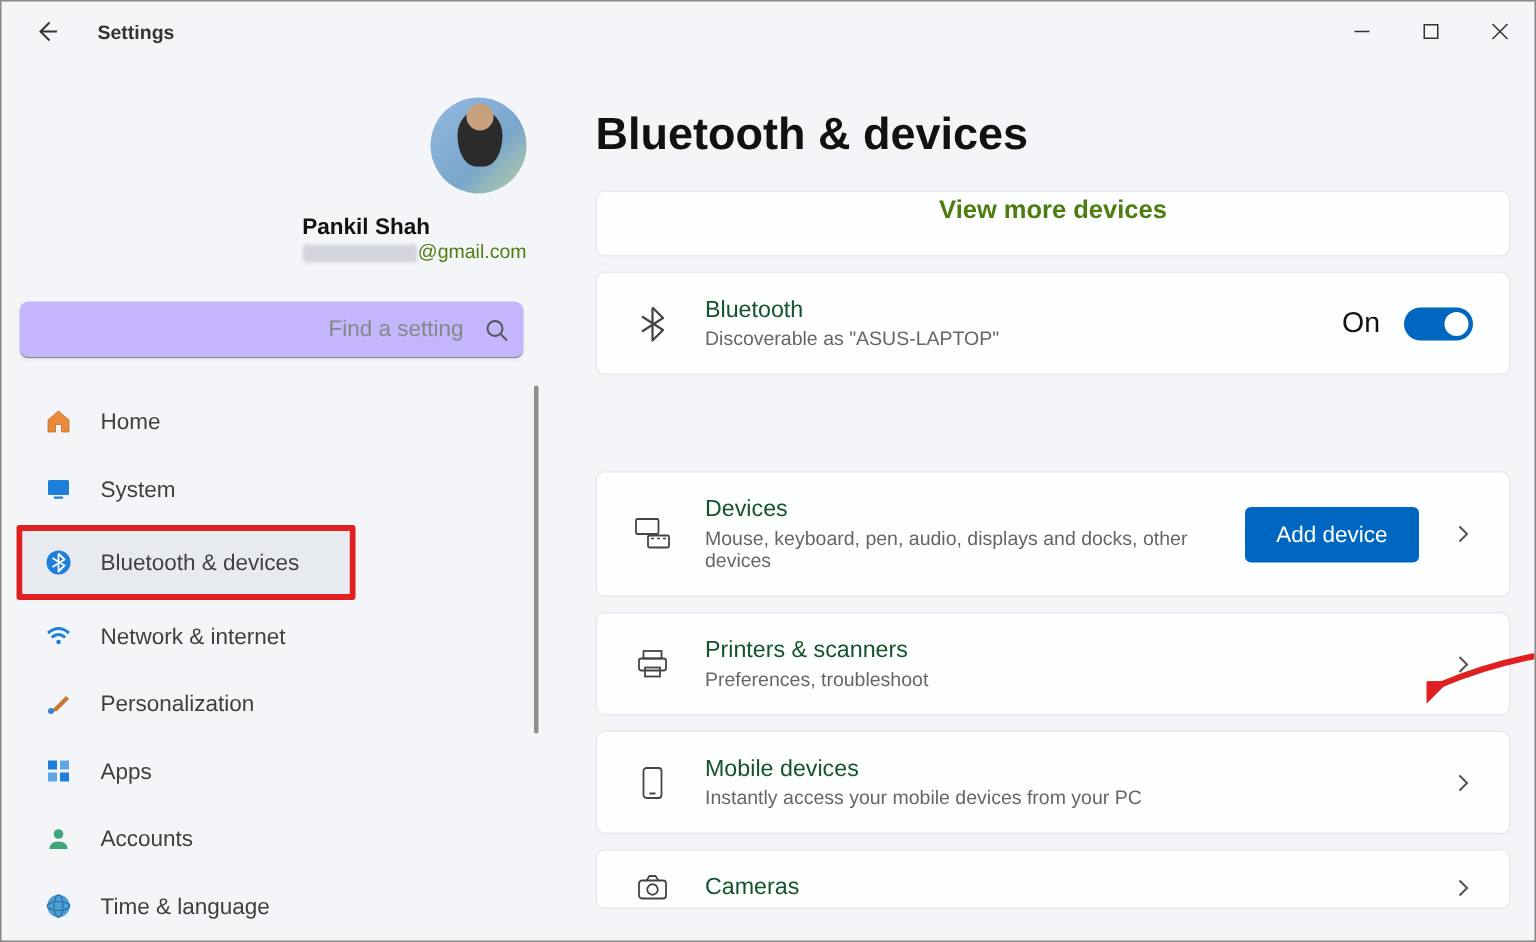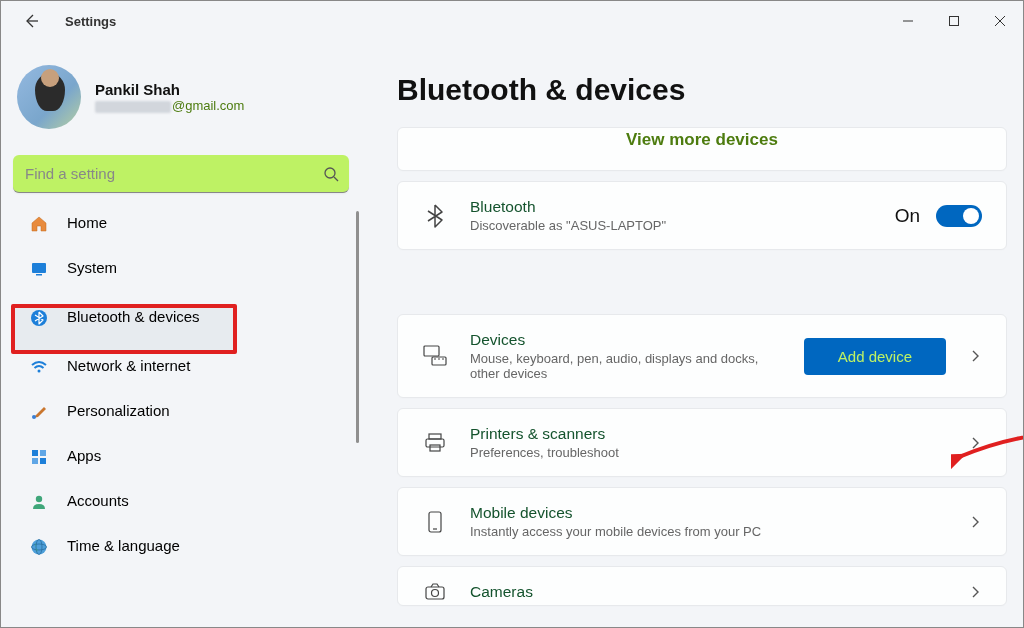--- a/index.html
+++ b/index.html
@@ -9,36 +9,36 @@
     .titlebar-left { display: flex; align-items: center; gap: 18px; }
     .back-btn { background: none; border: none; font-size: 16px; color: #333; cursor: pointer; padding: 4px 8px; }
     .app-title { font-size: 13px; color: #333; font-weight: 600; }
     .titlebar-right { display: flex; }
     .titlebar-btn { width: 46px; height: 32px; background: none; border: none; display: flex; align-items: center; justify-content: center; cursor: pointer; color: #333; }
 
     .layout { display: flex; height: calc(100% - 40px); }
 
     
     .sidebar { width: 360px; padding: 16px 4px 0 8px; display: flex; flex-direction: column; }
-    .profile { display: flex; align-items: center; gap: 14px; padding: 8px 6px 8px 8px; margin-bottom: 18px; }
+    .profile { display: flex; align-items: flex-end; gap: 14px; padding: 8px 6px 8px 8px; margin-bottom: 18px; flex-direction: column; }
     .avatar { width: 64px; height: 64px; border-radius: 50%; overflow: hidden; background: linear-gradient(135deg,#94b9e0 0%, #7aa6cc 60%, #b7d0a1 100%); position:relative; }
     .avatar-inner { position:absolute; left: 18px; top: 8px; width: 30px; height: 38px; background: #2b2b2b; border-radius: 50% 50% 40% 40% / 45% 45% 55% 55%; }
     .avatar-head { position:absolute; left: 24px; top: 4px; width: 18px; height: 18px; background: #c7a07d; border-radius:50%; }
     .profile-name { font-weight: 600; font-size: 15px; color: #111; }
     .profile-email { font-size: 13px; color: #4d7c0f; }
     .email-blur { display:inline-block; width: 76px; height: 12px; background: #d2d6dc; filter: blur(1px); border-radius:2px; vertical-align:middle; margin-right:1px; }
 
     .search { margin: 0 8px 18px 4px; position: relative; }
-    .search input { width: 100%; height: 38px; padding: 0 40px 0 12px; border: none; border-bottom: 1px solid #888; border-radius: 6px; background: #bef264; font-size: 15px; color: #333; outline:none; box-shadow: 0 1px 2px rgba(0,0,0,0.05); }
+    .search input { width: 100%; height: 38px; padding: 0 40px 0 12px; border: none; border-bottom: 1px solid #888; border-radius: 6px; background: #c4b5fd; font-size: 15px; color: #333; outline:none; box-shadow: 0 1px 2px rgba(0,0,0,0.05); text-align: right; }
     .search input::placeholder { color: #888; }
     .search-icon-wrap { position: absolute; right: 10px; top: 50%; transform: translateY(-50%); color: #555; }
 
     .nav { position: relative; }
     .nav-scroll-track { position:absolute; right: -2px; top: 0; width: 3px; height: 232px; background: #8f8f8f; border-radius:3px; }
-    .nav-item { display: flex; gap: 18px; padding: 0 14px; height: 42px; margin: 3px 6px; border-radius: 6px; cursor: pointer; font-size: 15px; color: #000000; }
+    .nav-item { display: flex; align-items: center; gap: 18px; padding: 0 14px; height: 42px; margin: 3px 6px; border-radius: 6px; cursor: pointer; font-size: 15px; color: #404040; }
     .nav-item.active { background: #e7ebef; }
     .nav-item .icon-slot { width: 20px; height: 20px; display:flex; align-items:center; justify-content:center; }
     .highlight-box { border: 4px solid #e02020; border-radius: 2px; margin: 0 120px 0 2px; padding: 0; }
     .highlight-box .nav-item { margin: 0; border-radius: 0; background: #e7ebef; }
 
     
     .main { flex: 1; padding: 32px 16px 0 36px; overflow: hidden; position:relative; }
     .page-title { font-size: 30px; font-weight: 600; color: #111; margin-bottom: 20px; }
 
     .card { background: #fdfefe; border: 1px solid #e7e9ec; border-radius: 6px; margin-bottom: 10px; box-shadow: 0 1px 1px rgba(0,0,0,0.01); }
@@ -48,21 +48,21 @@
     .card-row { display:flex; align-items:center; padding: 16px 24px; gap: 22px; }
     .card-icon { width: 26px; display:flex; justify-content:center; color: #555; }
     .card-text { flex: 1; }
     .card-title { font-size: 15.5px; font-weight: 500; color: #14532d; }
     .card-sub { font-size: 13px; color: #666; margin-top: 2px; }
 
     .bt-status { display:flex; align-items:center; gap: 16px; font-size: 19px; color: #111; }
     .toggle { width: 46px; height: 22px; background: #0067c0; border-radius: 11px; position:relative; cursor:pointer; }
     .toggle-knob { position:absolute; right: 3px; top: 3px; width: 16px; height: 16px; background: #fff; border-radius:50%; }
 
-    .add-btn { background: #0067c0; color: #bef264; border: none; border-radius: 4px; padding: 10px 34px; font-size: 15px; font-weight: 400; cursor:pointer; }
+    .add-btn { background: #0067c0; color: #ffffff; border: none; border-radius: 4px; padding: 10px 21px; font-size: 15px; font-weight: 400; cursor:pointer; }
     .chevron { color: #555; width: 14px; display:flex; align-items:center; justify-content:center; }
 
     .spacer { height: 54px; }
 
     .annotation-arrow { position:absolute; left: 554px; top: 115px; pointer-events:none; }
 
     
     svg { display:block; }
   </style>
 </head>

